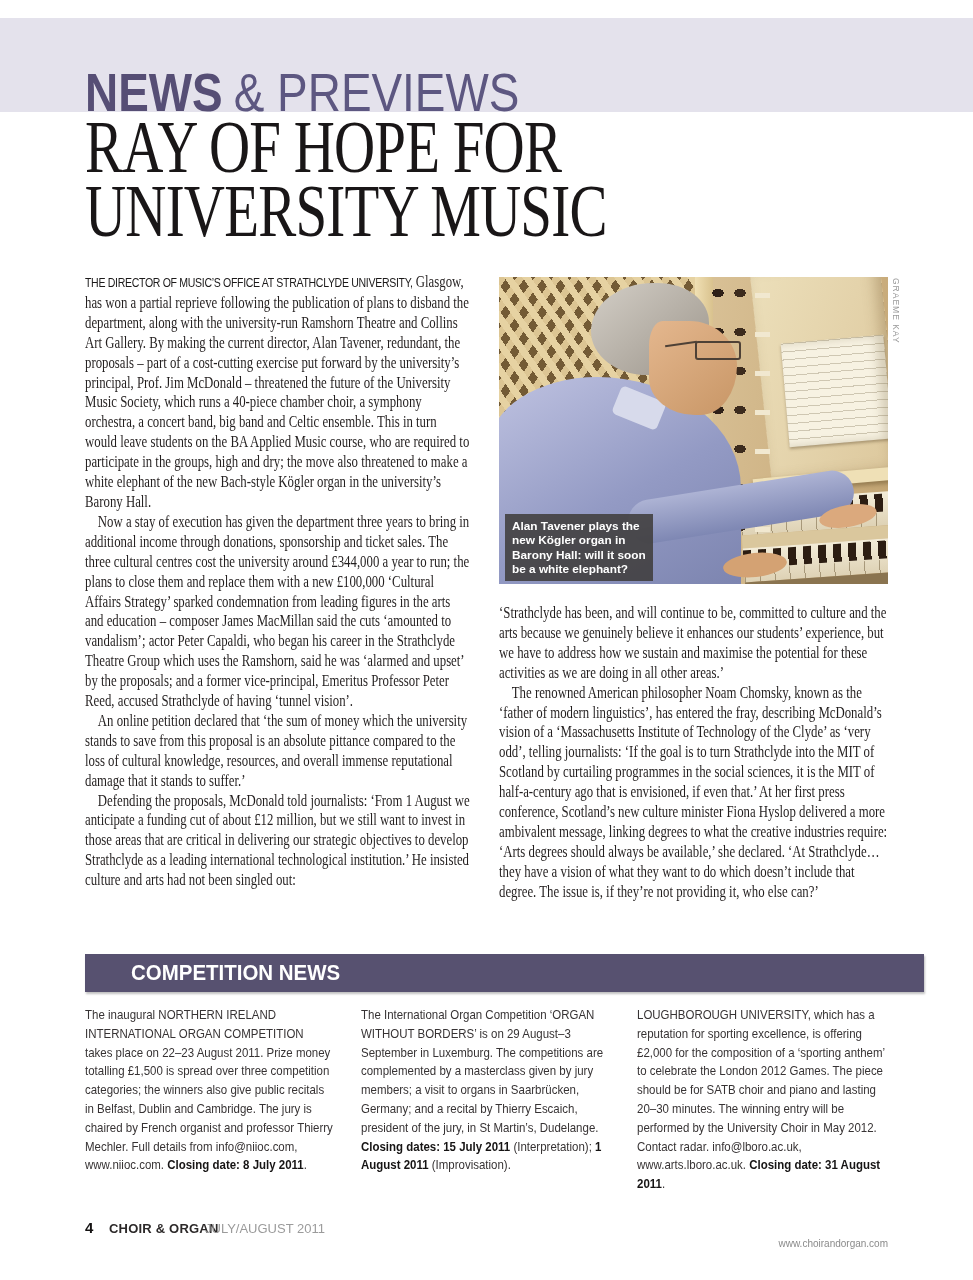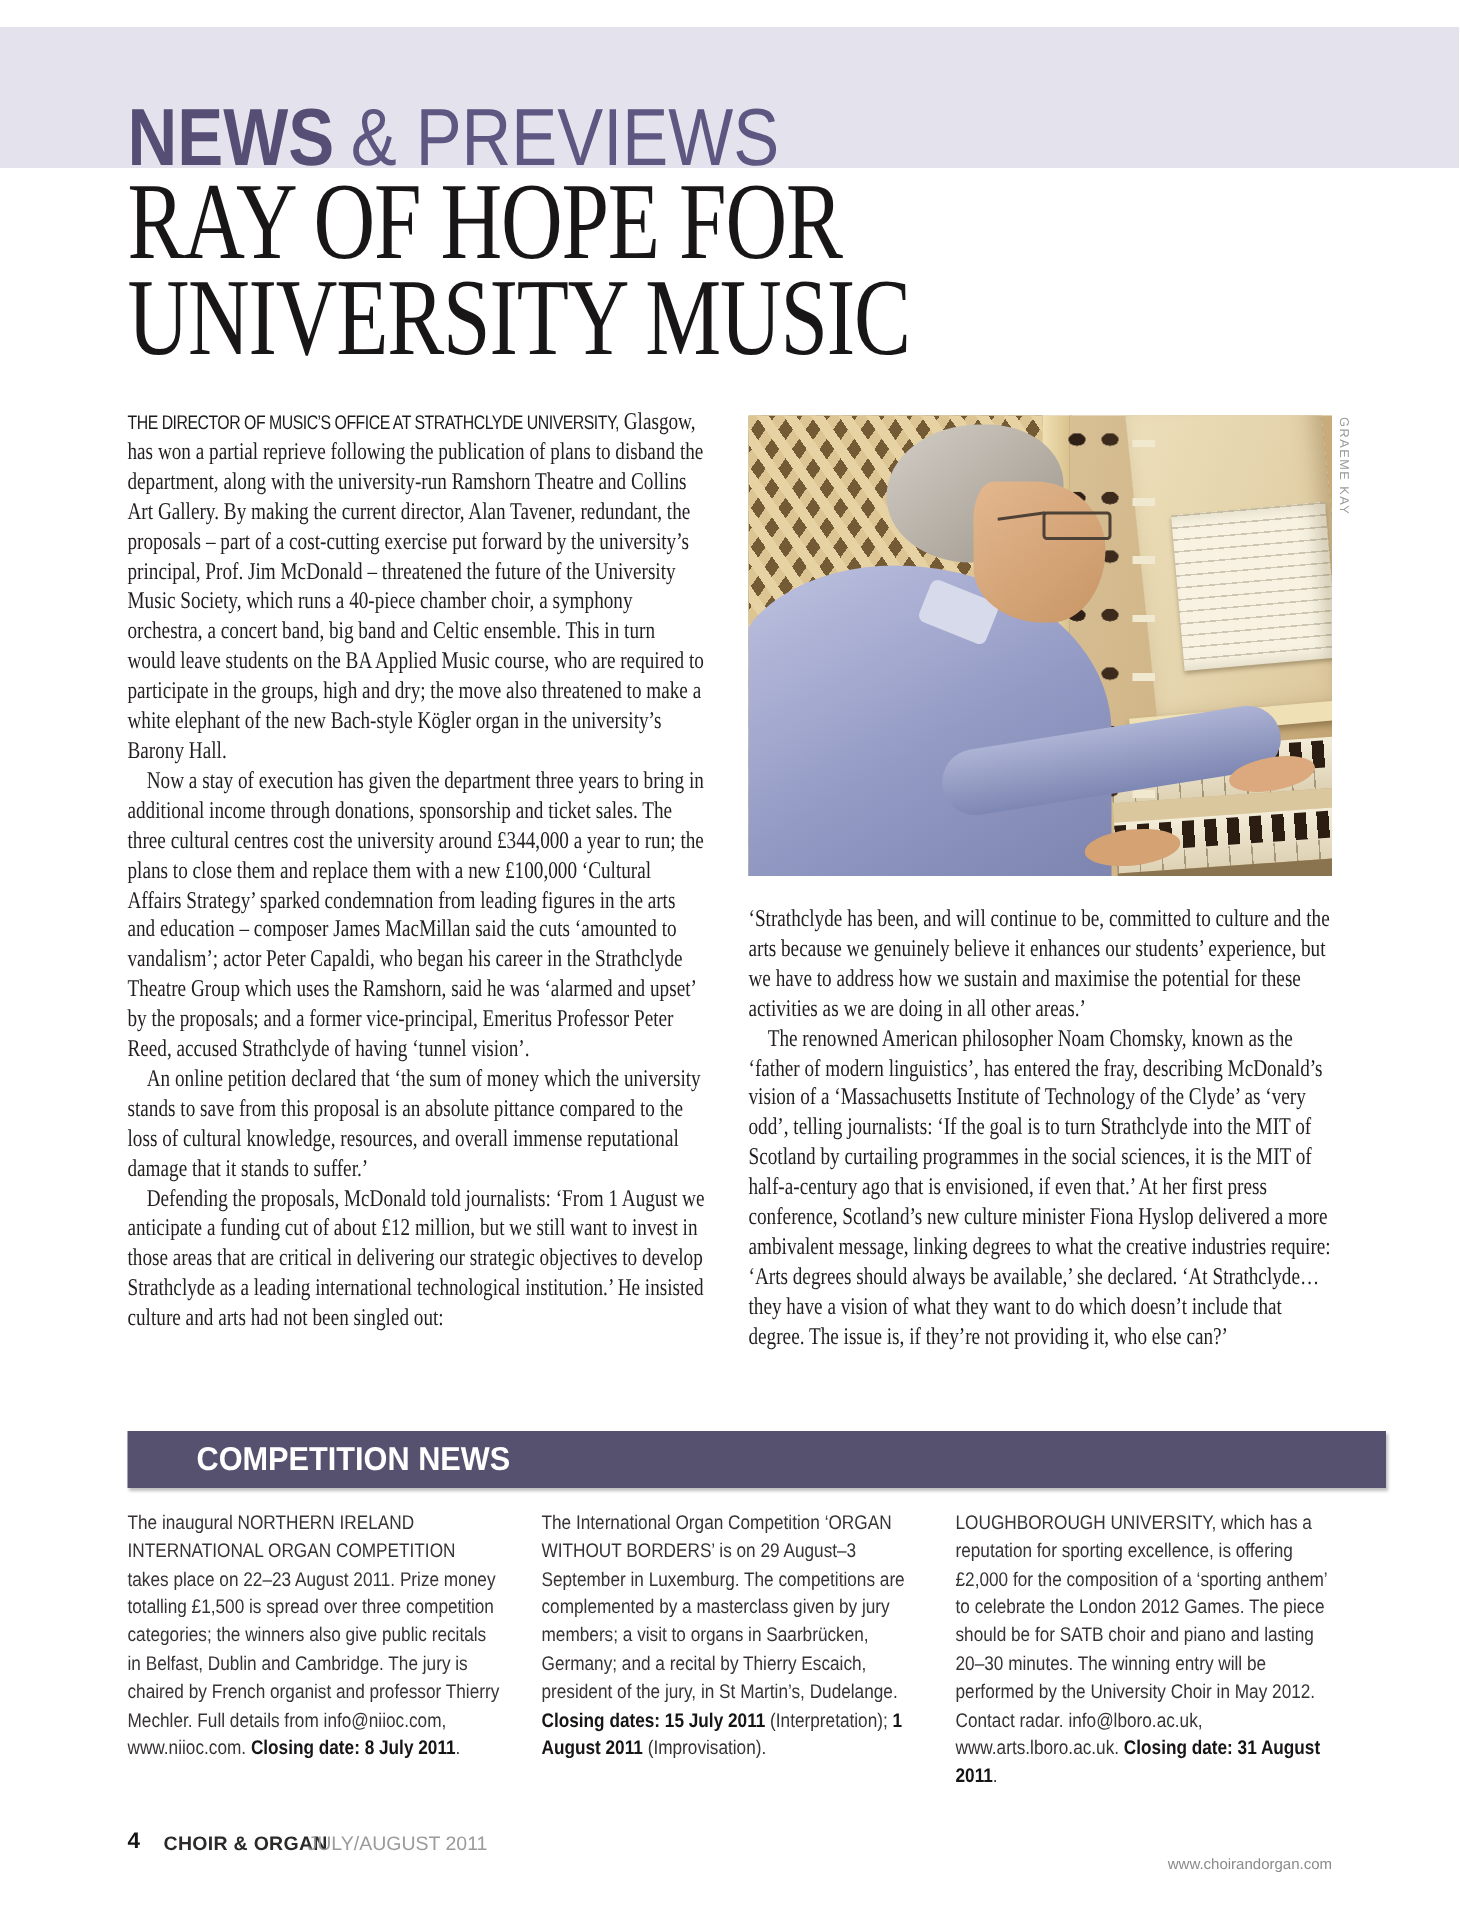--- a/index.html
+++ b/index.html
@@ -149,20 +149,21 @@
     <div class="ph-labels"></div>
     <div class="ph-body"></div>
     <div class="ph-collar"></div>
     <div class="ph-hair"></div>
     <div class="ph-face"></div>
     <div class="ph-glasses"></div>
     <div class="ph-temple"></div>
     <div class="ph-arm"></div>
     <div class="ph-hand-r"></div>
     <div class="ph-hand-l"></div>
+    <figcaption class="ph-caption">Alan Tavener plays the new Kögler organ in Barony Hall: will it soon be a white elephant?</figcaption>
   </figure>
   <div class="credit">GRAEME KAY</div>
 
   <div class="col-right condense bodytext">
     <p>‘Strathclyde has been, and will continue to be, committed to culture and the arts because we genuinely believe it enhances our students’ experience, but we have to address how we sustain and maximise the potential for these activities as we are doing in all other areas.’</p>
     <p>The renowned American philosopher Noam Chomsky, known as the ‘father of modern linguistics’, has entered the fray, describing McDonald’s vision of a ‘Massachusetts Institute of Technology of the Clyde’ as ‘very odd’, telling journalists: ‘If the goal is to turn Strathclyde into the MIT of Scotland by curtailing programmes in the social sciences, it is the MIT of half-a-century ago that is envisioned, if even that.’ At her first press conference, Scotland’s new culture minister Fiona Hyslop delivered a more ambivalent message, linking degrees to what the creative industries require: ‘Arts degrees should always be available,’ she declared. ‘At Strathclyde… they have a vision of what they want to do which doesn’t include that degree. The issue is, if they’re not providing it, who else can?’</p>
   </div>
 
   <div class="banner">
     <span>COMPETITION NEWS</span>

